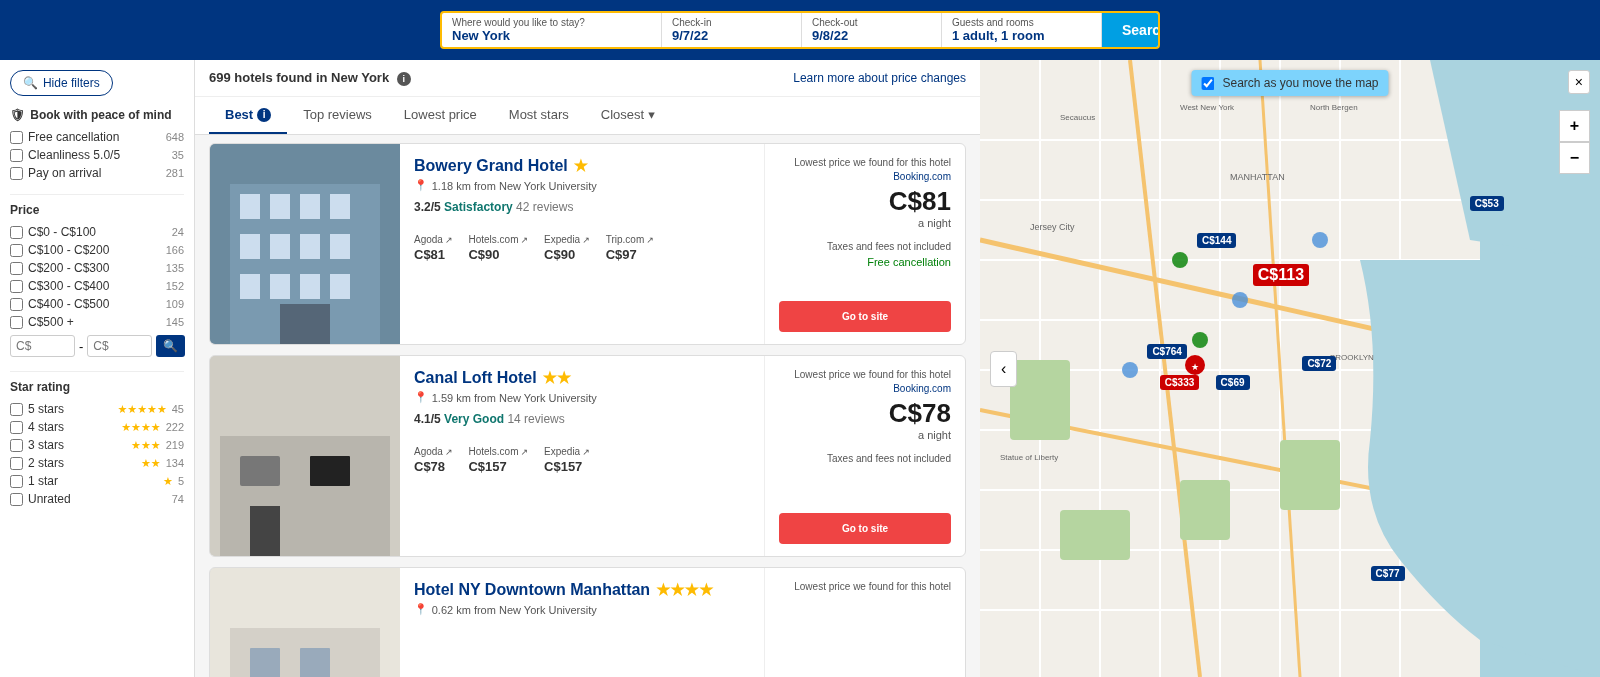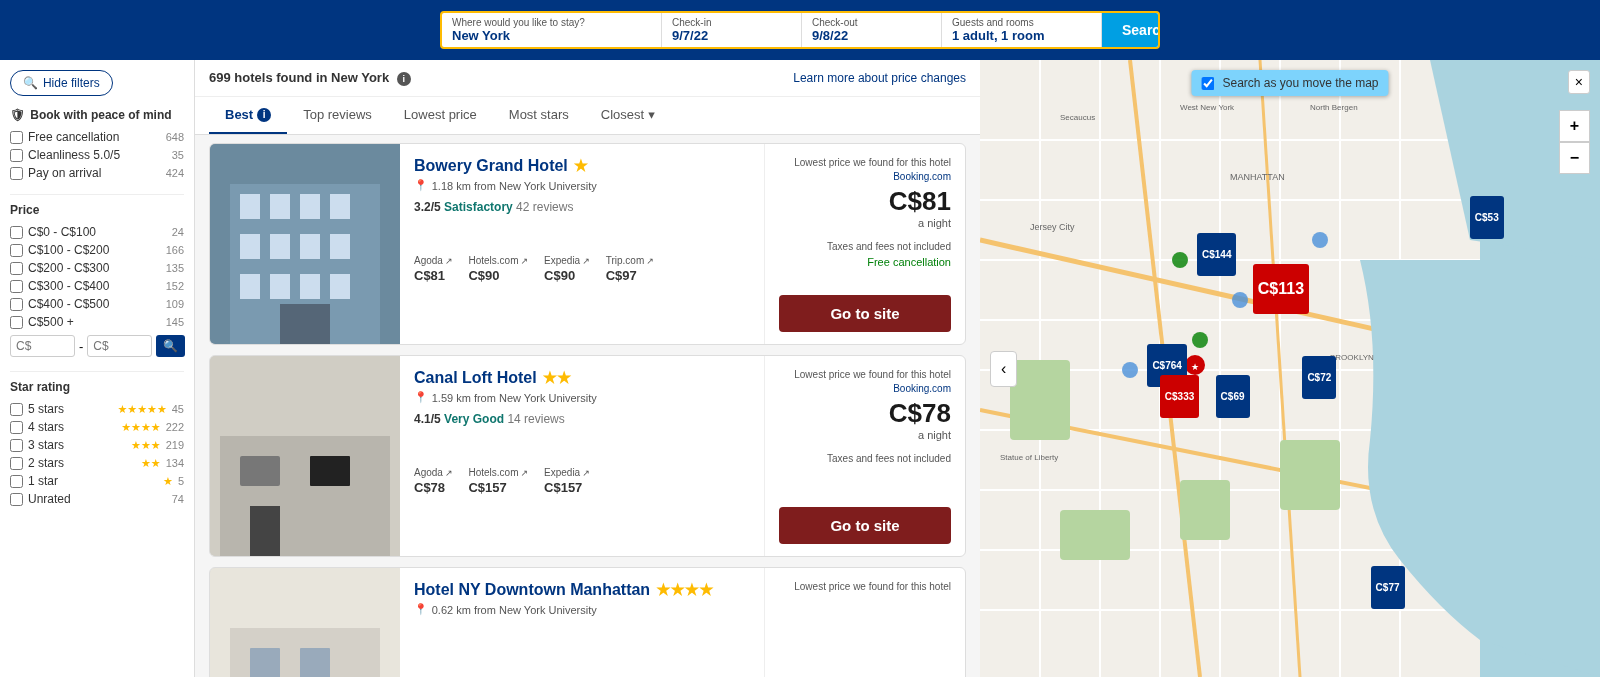--- a/index.html
+++ b/index.html
@@ -234,21 +234,20 @@
       display: flex;
       flex-direction: column;
       gap: 2px;
     }
     .provider-name {
       font-size: 10px;
       color: #555;
       display: flex;
       align-items: center;
       gap: 2px;
-      margin-top: 21px;
     }
     .provider-price { font-size: 13px; font-weight: bold; color: #333; }
 
     .hotel-price-panel {
       width: 200px;
       flex-shrink: 0;
       padding: 12px 14px;
       display: flex;
       flex-direction: column;
       align-items: flex-end;
@@ -260,26 +259,26 @@
       font-size: 26px;
       font-weight: bold;
       color: #1a1a1a;
       text-align: right;
       margin-top: 4px;
     }
     .per-night { font-size: 11px; color: #555; text-align: right; }
     .taxes-note { font-size: 10px; color: #555; text-align: right; margin-top: 12px; }
     .free-cancel { font-size: 11px; color: #008009; text-align: right; margin-top: 4px; }
     .go-to-site-btn {
-      background: #7f1d1d;
+      background: #ef4444;
       color: white;
       border: none;
       border-radius: 4px;
       padding: 10px 14px;
-      font-size: 15px;
+      font-size: 10px;
       font-weight: bold;
       cursor: pointer;
       width: 100%;
       margin-top: 10px;
     }
 
     
     .map-panel {
       width: 620px;
       flex-shrink: 0;
@@ -352,21 +351,21 @@
       font-weight: bold;
     }
 
     
     .price-marker {
       position: absolute;
       background: #003580;
       color: white;
       font-size: 10px;
       font-weight: bold;
-      padding: 16px 5px;
+      padding: 2px 5px;
       border-radius: 3px;
       white-space: nowrap;
       cursor: pointer;
       z-index: 5;
     }
     .price-marker.selected {
       background: #cc0000;
     }
     .price-marker.highlight { background: #cc0000; font-size: 16px; }
 
@@ -426,21 +425,21 @@
     <span class="count">648</span>
           </div>
           <div class="checkbox-row">
             <input type="checkbox" style="">
     <label>Cleanliness 5.0/5</label>
     <span class="count">35</span>
           </div>
           <div class="checkbox-row">
             <input type="checkbox" style="">
     <label>Pay on arrival</label>
-    <span class="count">424</span>
+    <span class="count">281</span>
           </div>
         </div>
     </div>
 
     <hr class="divider">
 
     <div class="sidebar-section">
       <h4>Price</h4>
       <div id="price-checkboxes">
           <div class="checkbox-row">

